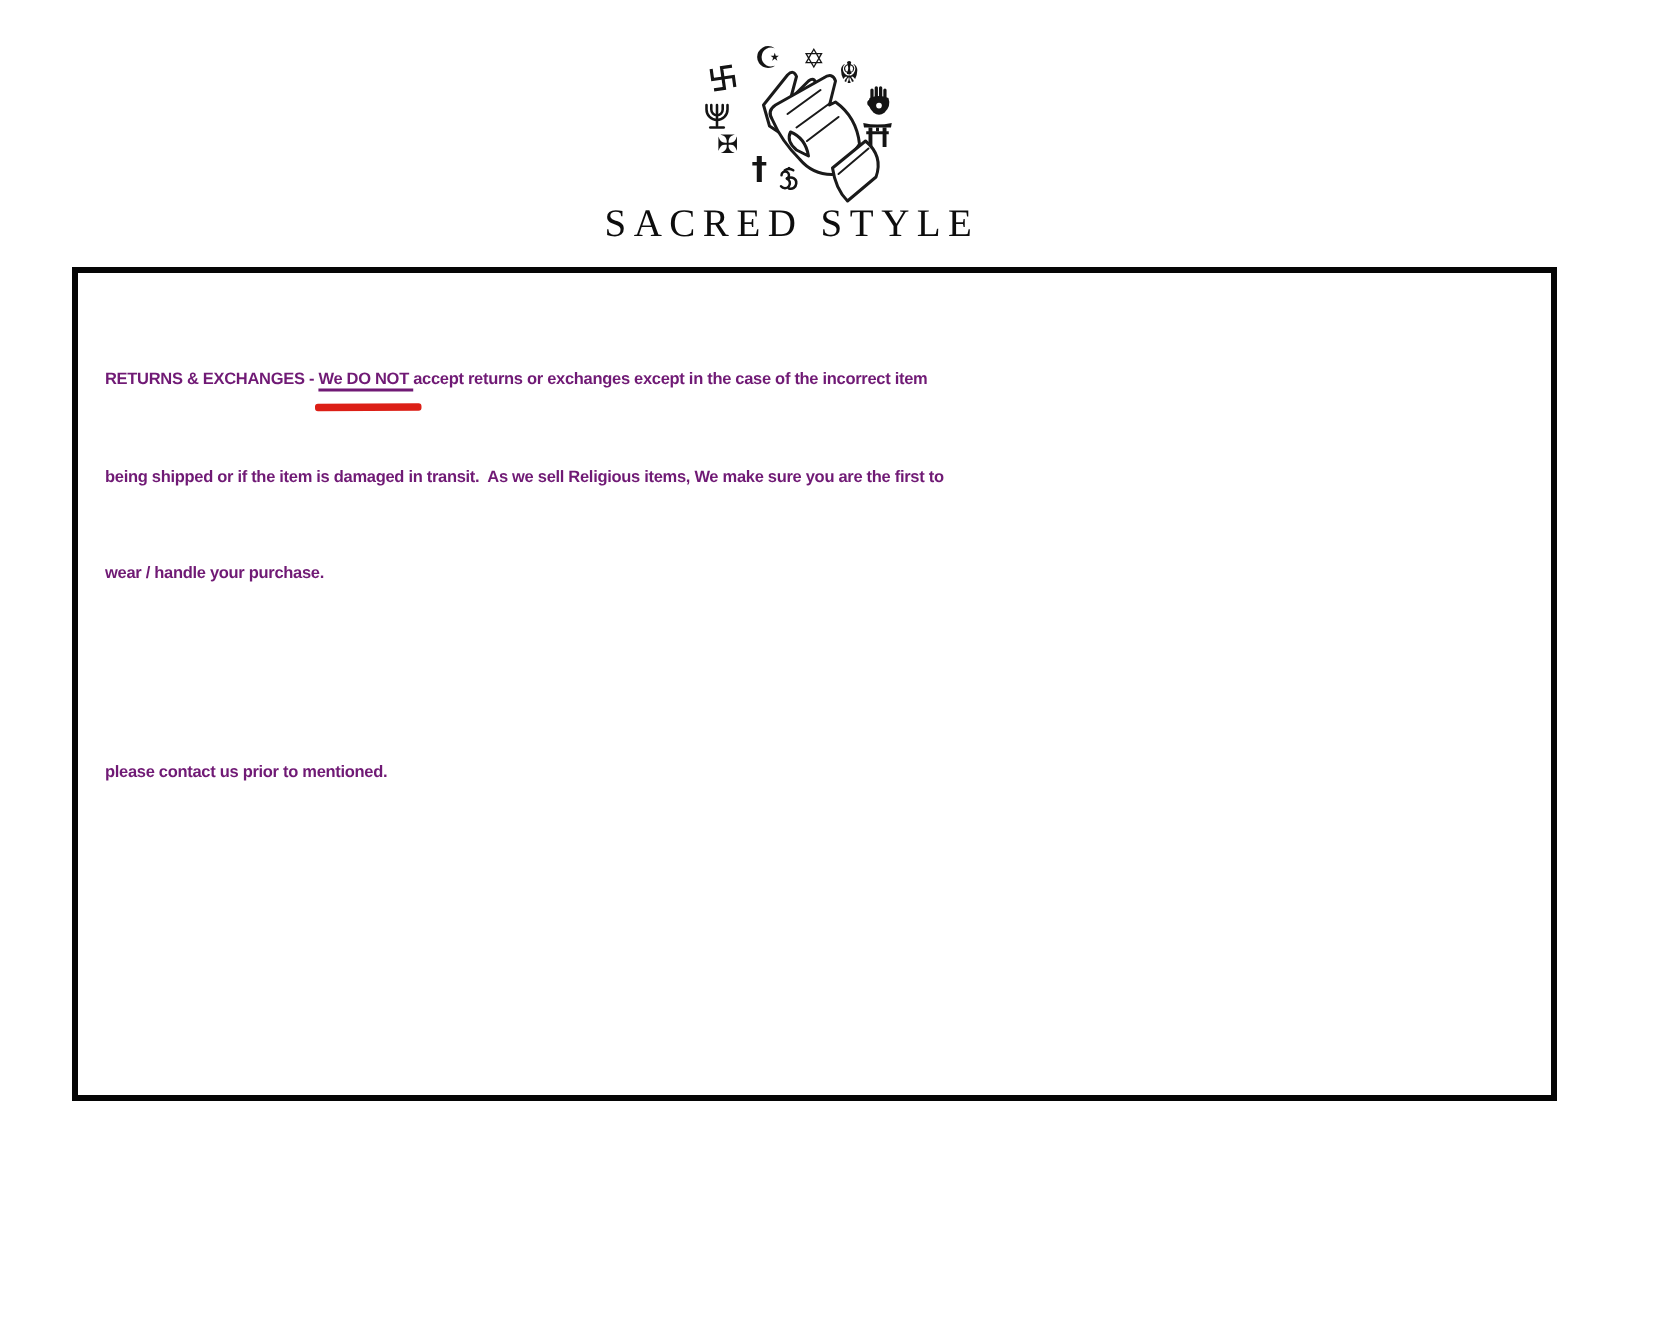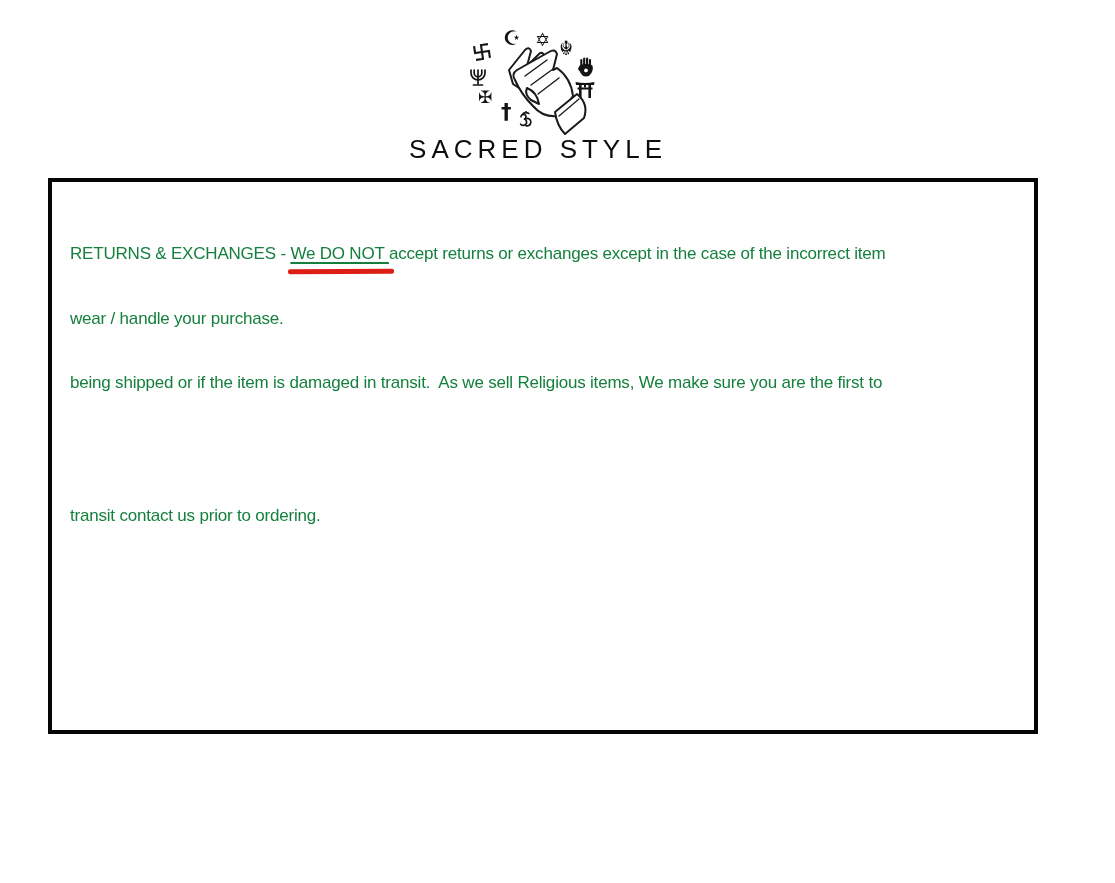--- a/index.html
+++ b/index.html
@@ -21,32 +21,32 @@
   .sym-cross    { left:86px;  top:76px; font-size:21px; font-weight:bold; }
   .sym-pattee   { left:63px;  top:63px; font-size:17px; }
   .svgicon { position:absolute; }
   .icon-swastika { left:57px;  top:16px; transform:rotate(-8deg); }
   .icon-menorah  { left:52px;  top:40px; }
   .icon-jainhand { left:162px; top:30px; }
   .icon-torii    { left:160px; top:54px; }
   .icon-om       { left:101px; top:85px; }
   .hands { position:absolute; left:76px; top:18px; }
   .brand {
-    position:absolute; left:-12px; top:108px; width:264px; text-align:right;
-    font-family:Liberation Sans, sans-serif; font-size:26px; color:#0d0d0d;
+    position:absolute; left:-12px; top:108px; width:264px; text-align:left;
+    font-family:Liberation Serif, serif; font-size:26px; color:#0d0d0d;
     letter-spacing:5px; white-space:nowrap;
   }
 
   
   .policy-box {
     position:absolute; left:48px; top:178px; width:990px; height:556px;
     border:4px solid #050505; background:#ffffff; padding:18px 20px 0 18px;
   }
   .para {
-    font-weight:normal; font-size:17px; line-height:21.5px; color:#15803d;
+    font-weight:bold; font-size:11px; line-height:21.5px; color:#701a75;
     letter-spacing:-0.2px; white-space:pre-wrap; margin-bottom:25px;
   }
   .para .ln { display:block; }
   .emph {
     position:relative; display:inline-block;
     text-decoration:underline; text-decoration-thickness:2px; text-underline-offset:3px;
   }
   .emph::after {
     content:""; position:absolute; left:-2px; right:-6px; bottom:-9px; height:5px;
     background:#dc1f16; border-radius:2px; transform:rotate(-0.4deg);
@@ -133,27 +133,27 @@
       </g>
     </svg>
 
     <div class="brand">SACRED STYLE</div>
   </div>
 
   <div class="policy-box">
 
     <p class="para">
       <span class="ln"><span>RETURNS &amp; EXCHANGES - </span><span class="emph"><span>We DO NOT </span></span><span>accept returns or exchanges except in the case of the incorrect item</span></span>
+      <span class="ln">being shipped or if the item is damaged in transit.  As we sell Religious items, We make sure you are the first to</span>
       <span class="ln">wear / handle your purchase.</span>
-      <span class="ln">being shipped or if the item is damaged in transit.  As we sell Religious items, We make sure you are the first to</span>
     </p>
 
 
     <p class="para">
-      <span class="ln">transit contact us prior to ordering.</span>
+      <span class="ln">please contact us prior to mentioned.</span>
     </p>
 
     <p class="para">
       
     </p>
 
   </div>
 
 </div>
 

